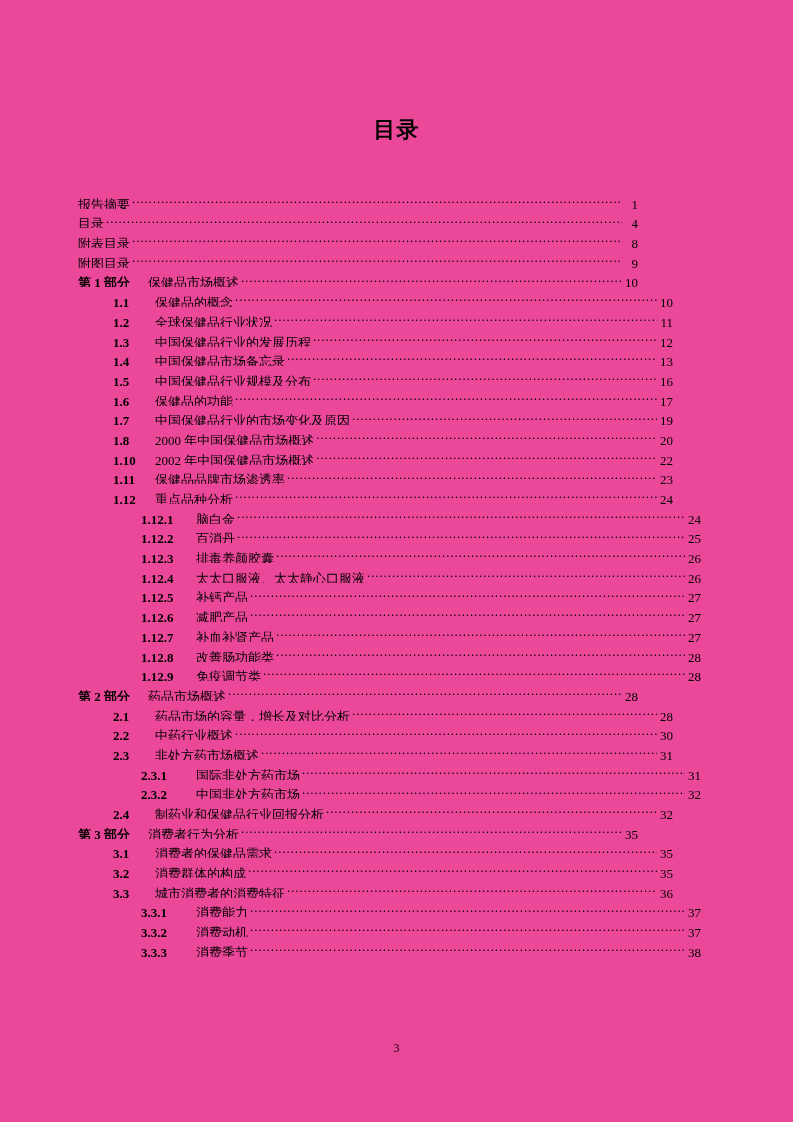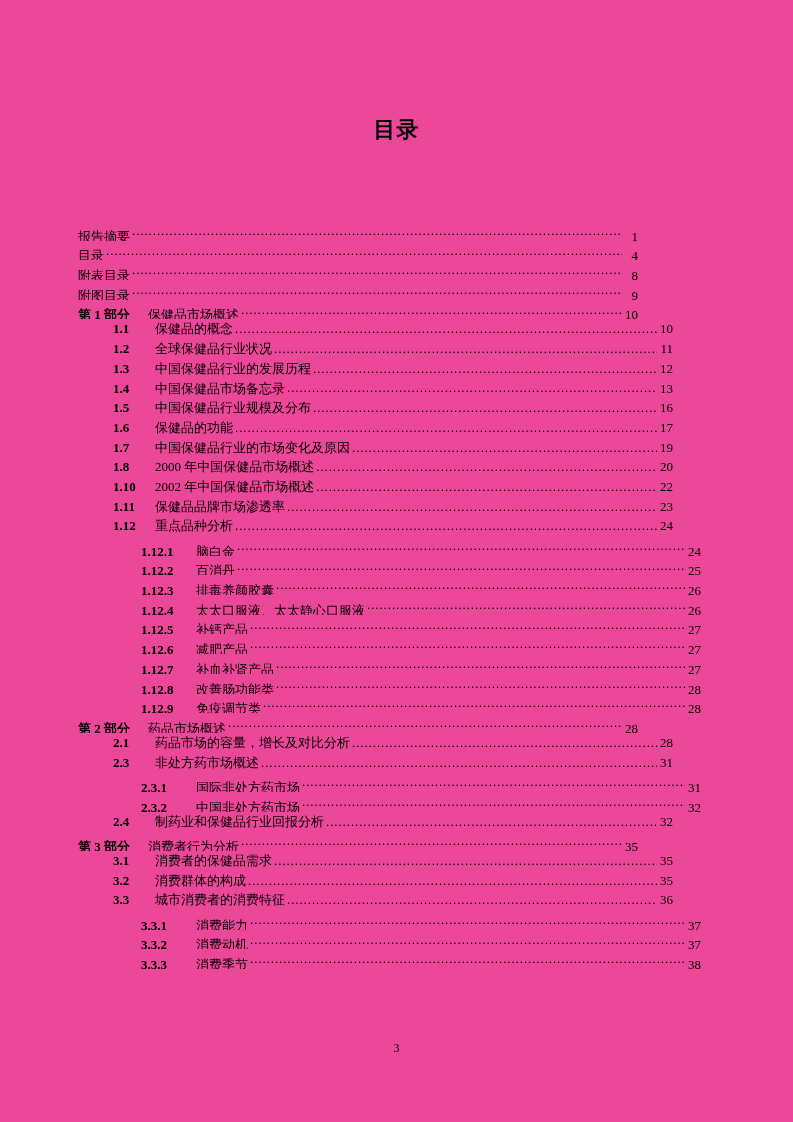--- a/index.html
+++ b/index.html
@@ -30,21 +30,21 @@
     font-weight: bold;
     letter-spacing: 1px;
     line-height: 28px;
     font-family: "Liberation Sans", "DejaVu Sans", sans-serif;
   }
 
   
   .toc {
     position: absolute;
     left: 78px;
-    top: 221px;
+    top: 189px;
     width: 560px;
   }
 
   .toc-row {
     display: flex;
     align-items: baseline;
     width: 100%;
     height: 19.7px;
     font-size: 13px;
     line-height: 19.7px;
@@ -91,21 +91,21 @@
 
   
   
   .lvl-plain { padding-left: 0px; }
 
   
   .lvl-part { padding-left: 0px; }
   .lvl-part .num { width: 70px; }
 
   
-  .lvl-2 { padding-left: 35px; align-items: center; }
+  .lvl-2 { padding-left: 35px; }
   .lvl-2 .num { width: 42px; }
 
   
   .lvl-3 { padding-left: 63px; }
   .lvl-3 .num { width: 55px; }
 
   
   .footer-pageno {
     position: absolute;
     left: 0;
@@ -276,20 +276,26 @@
         <span class="leader"></span>
         <span class="pg">28</span>
       </div>
       <div class="toc-row lvl-2">
         <span class="num">2.1</span>
         <span class="label">药品市场的容量，增长及对比分析</span>
         <span class="leader"></span>
         <span class="pg">28</span>
       </div>
       <div class="toc-row lvl-2">
+        <span class="num">2.2</span>
+        <span class="label">中药行业概述</span>
+        <span class="leader"></span>
+        <span class="pg">30</span>
+      </div>
+      <div class="toc-row lvl-2">
         <span class="num">2.3</span>
         <span class="label">非处方药市场概述</span>
         <span class="leader"></span>
         <span class="pg">31</span>
       </div>
       <div class="toc-row lvl-3">
         <span class="num">2.3.1</span>
         <span class="label">国际非处方药市场</span>
         <span class="leader"></span>
         <span class="pg">31</span>

